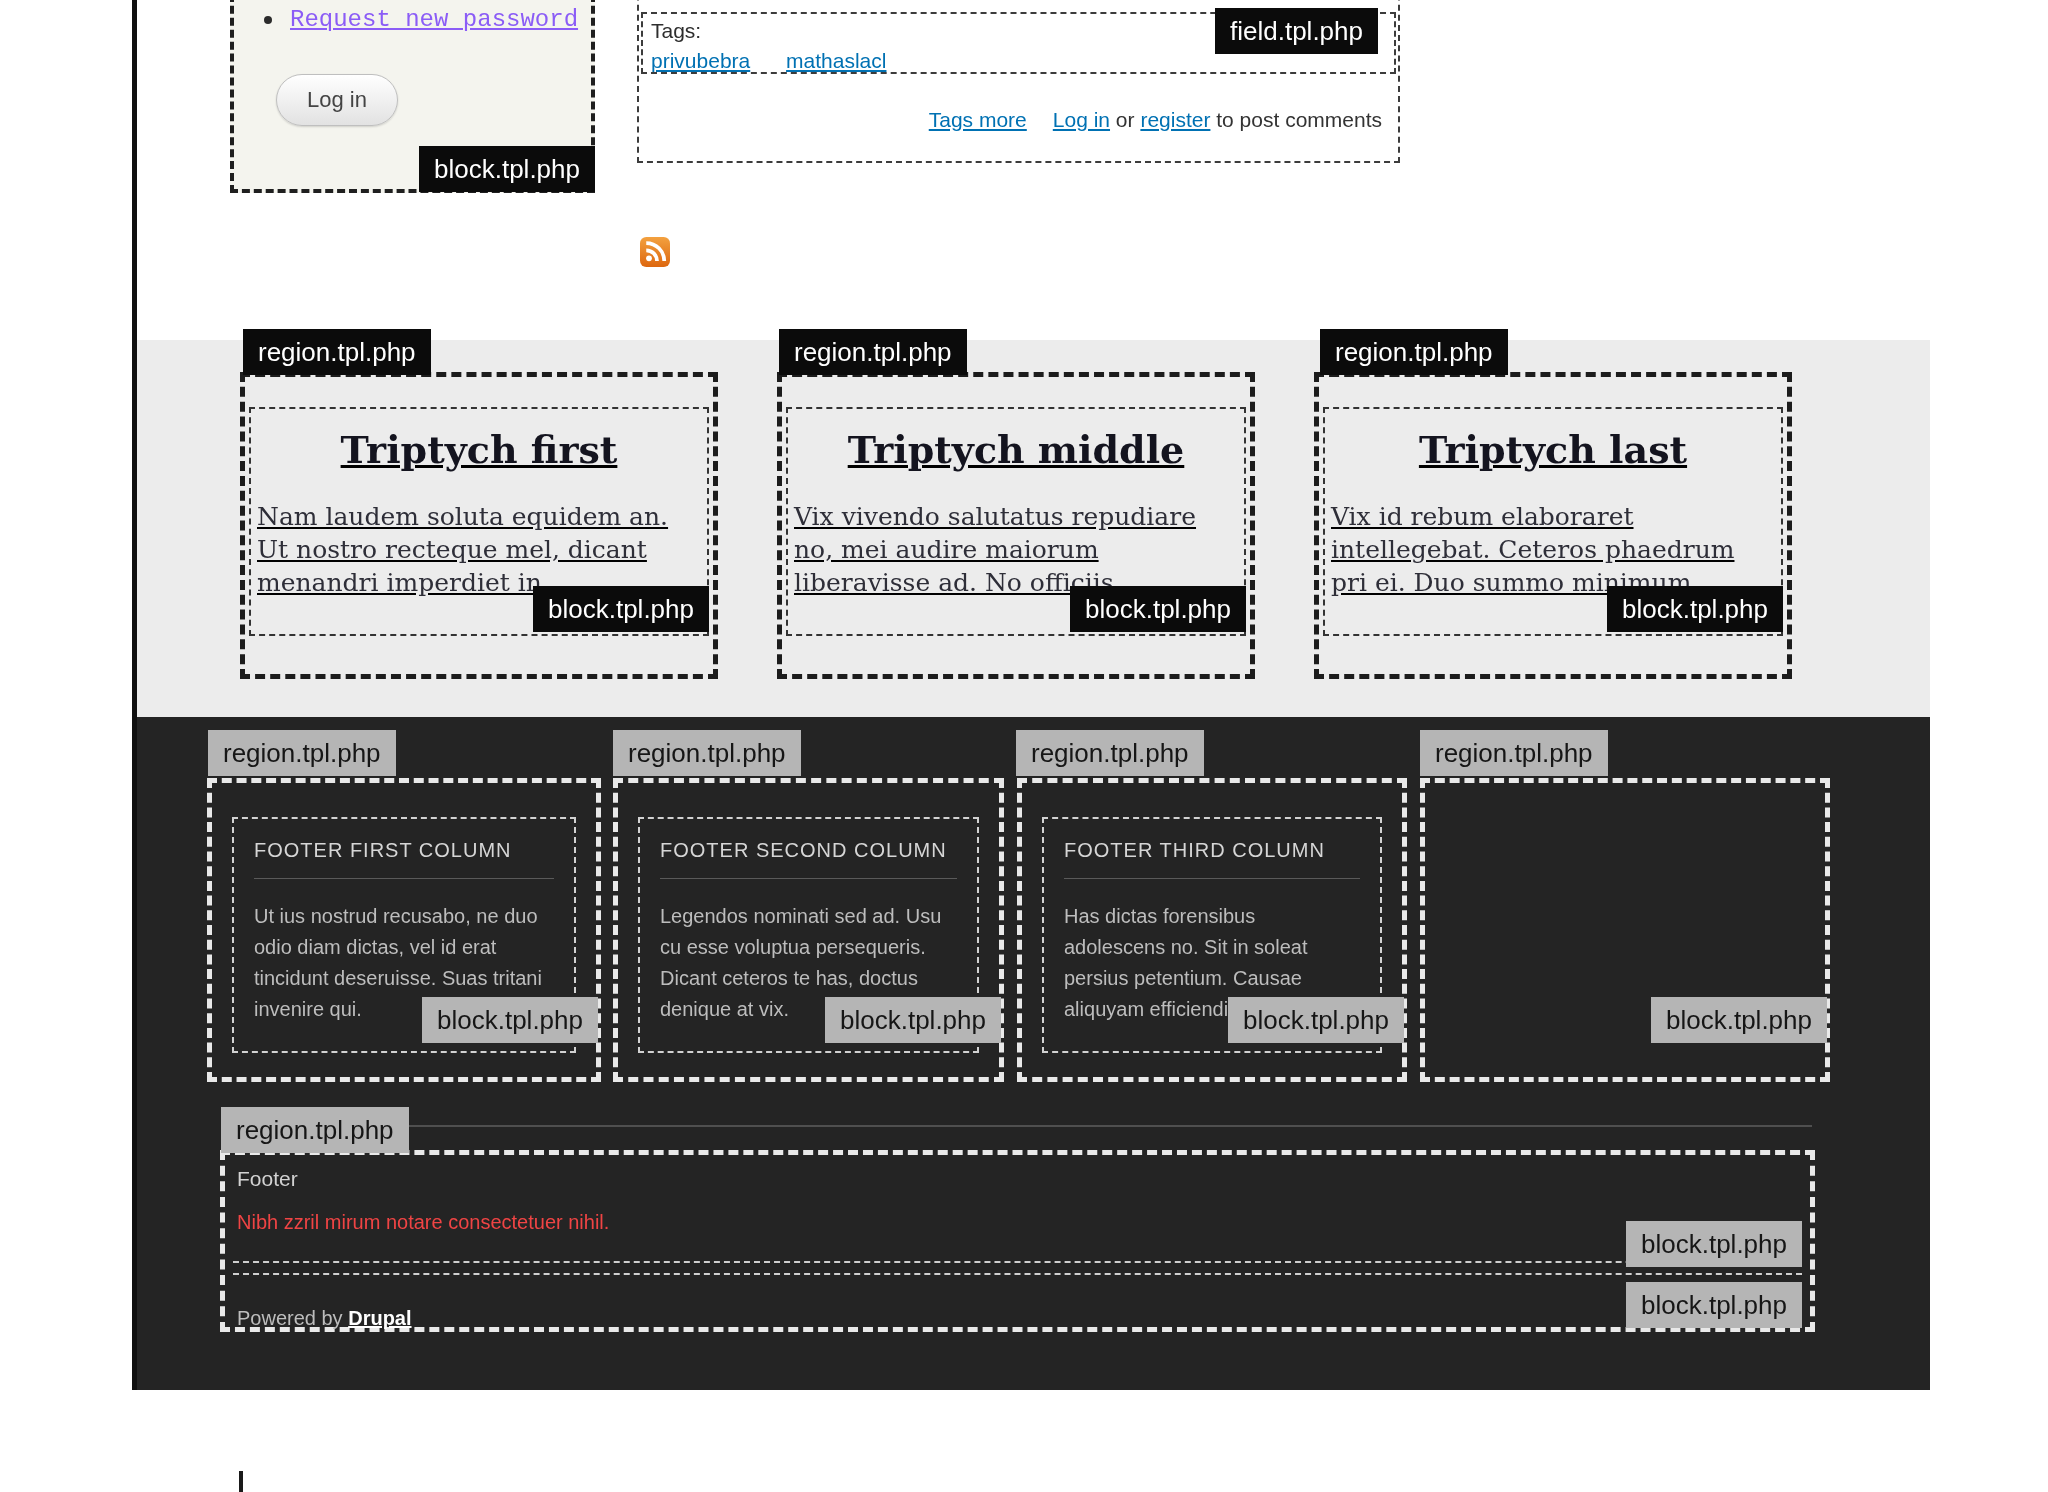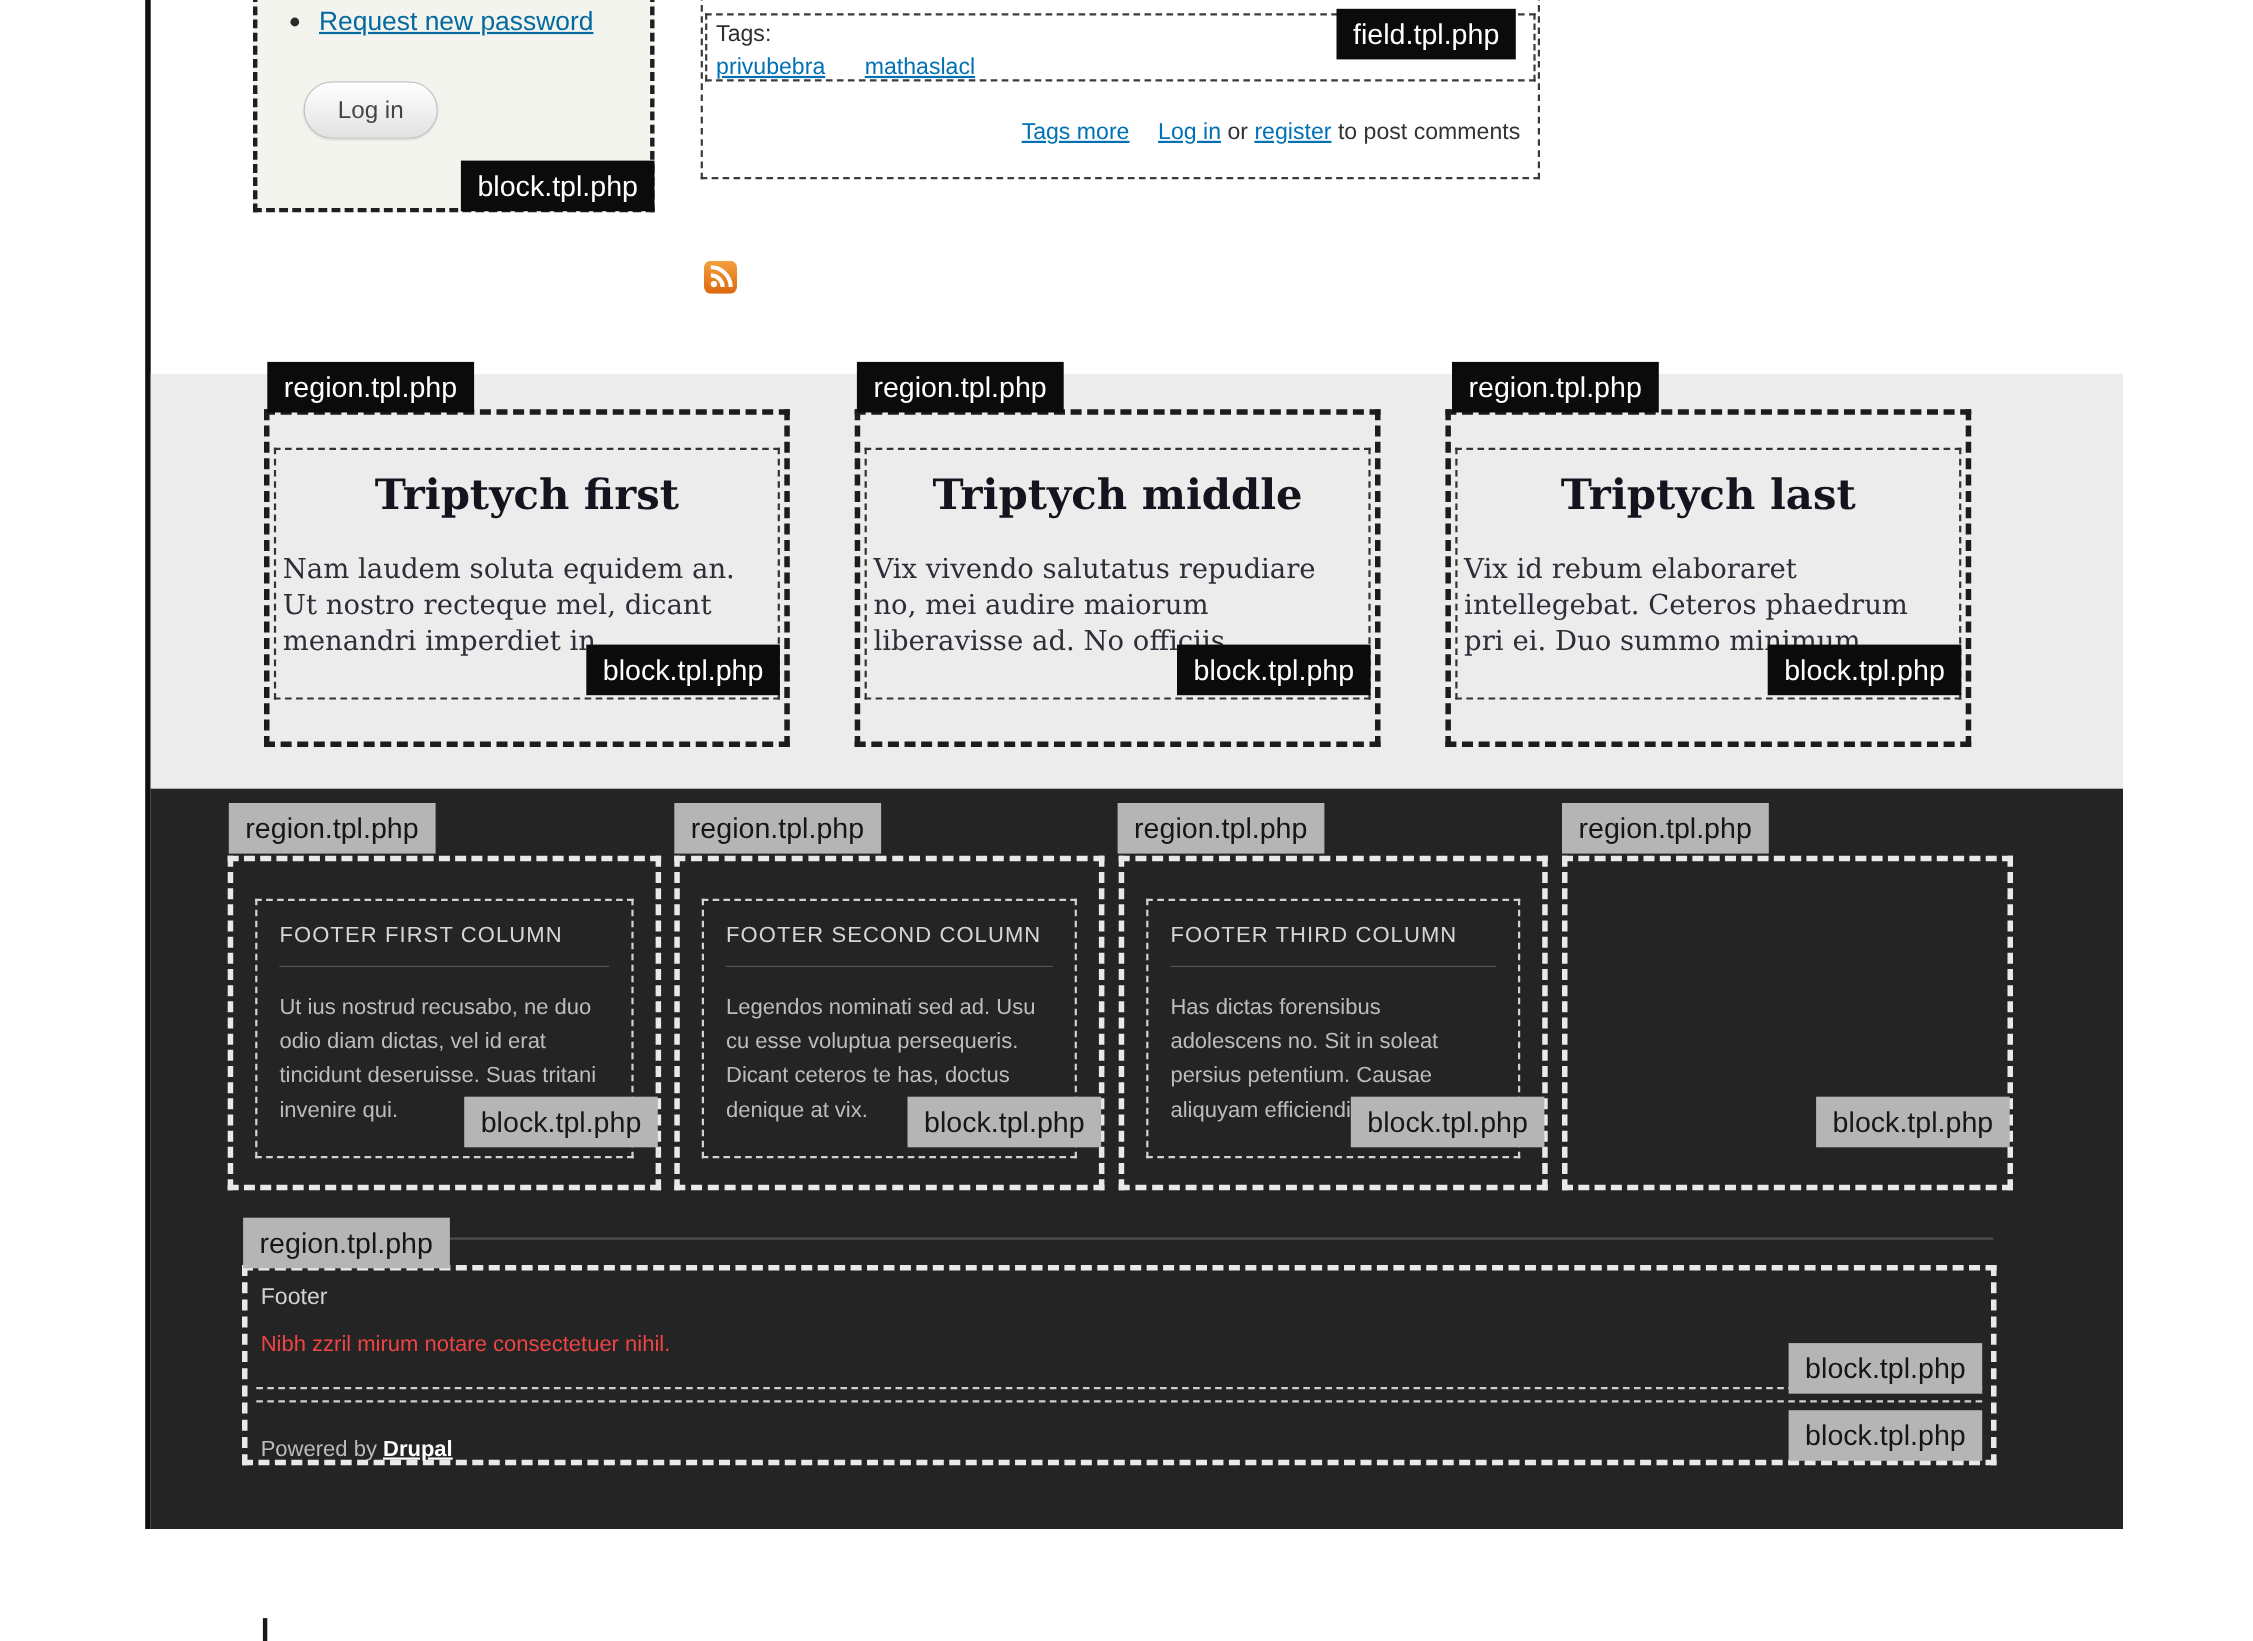--- a/index.html
+++ b/index.html
@@ -11,21 +11,21 @@
   .tpl{position:absolute;z-index:9;font-size:26px;line-height:1;padding:10px 15px;
        font-family:"Liberation Sans",sans-serif;white-space:nowrap;}
   .tpl-black{background:#0b0b0b;color:#ffffff;}
   .tpl-gray{background:#b5b5b5;color:#161616;}
 
   
   .login-block{left:230px;top:-30px;width:365px;height:223px;background:#f4f4ee;
                border:4px dashed #1f1f1f;box-sizing:border-box;}
   .login-item{position:absolute;left:30px;top:32px;display:flex;align-items:center;}
   .bullet{width:8px;height:8px;border-radius:50%;background:#2b2b2b;margin-right:18px;}
-  .login-link{font-family:Liberation Sans, sans-serif;font-size:24px;color:#0369a1;text-decoration:underline;cursor:pointer;}
+  .login-link{font-family:Liberation Mono, monospace;font-size:24px;color:#8b5cf6;text-decoration:underline;cursor:pointer;}
   .login-btn{position:absolute;left:42px;top:100px;width:120px;height:50px;border-radius:26px;
              background:linear-gradient(#ffffff,#e2e2e2);border:1px solid #bfbfbf;
              font-size:22px;color:#444;display:flex;align-items:center;justify-content:center;cursor:pointer;
              box-shadow:0 1px 2px rgba(0,0,0,.15);}
 
   
   .node-box{left:637px;top:-36px;width:763px;height:199px;background:#fff;
             border:2px dashed #3c3c3c;box-sizing:border-box;}
   .field-box{position:absolute;left:2px;right:2px;top:46px;height:62px;border:2px dashed #3c3c3c;box-sizing:border-box;}
   .tags-title{position:absolute;left:8px;top:5px;font-size:21px;color:#2e2e2e;}
@@ -34,21 +34,21 @@
   .node-links{position:absolute;right:16px;top:142px;font-size:21px;color:#333;}
   .node-links .lnk{color:#0071b3;text-decoration:underline;cursor:pointer;}
   .node-links .gap{display:inline-block;width:26px;}
 
   
   .rss{left:640px;top:237px;width:30px;height:30px;cursor:pointer;}
 
   
   .band{left:137px;top:340px;width:1793px;height:377px;background:#ececec;}
   .trip-region{position:absolute;top:372px;height:307px;border:5px dashed #1c1c1c;box-sizing:border-box;}
-  .trip-block{position:absolute;left:4px;right:4px;top:30px;bottom:38px;border:2px dashed #333;box-sizing:border-box;}
+  .trip-block{position:absolute;left:4px;right:4px;top:30px;bottom:38px;border:2px dashed #333;box-sizing:border-box;text-decoration:underline;}
   .trip-title{margin:18px 6px 0;text-align:center;font-family:"DejaVu Serif",serif;
               font-weight:bold;font-size:38px;color:#14141f;}
   .trip-body{margin:28px 6px 0;font-family:"DejaVu Serif",serif;font-size:25px;line-height:1.32;color:#2e2e38;}
   .trip-label{position:absolute;right:-2px;bottom:2px;}
 
   
   .footer{left:137px;top:717px;width:1793px;height:673px;background:#242424;}
   .f-region{position:absolute;top:61px;height:304px;border:5px dashed #e9e9e9;box-sizing:border-box;}
   .f-block{position:absolute;left:20px;right:20px;top:34px;bottom:24px;border:2px dashed #d2d2d2;
            box-sizing:border-box;padding:16px 20px;}

